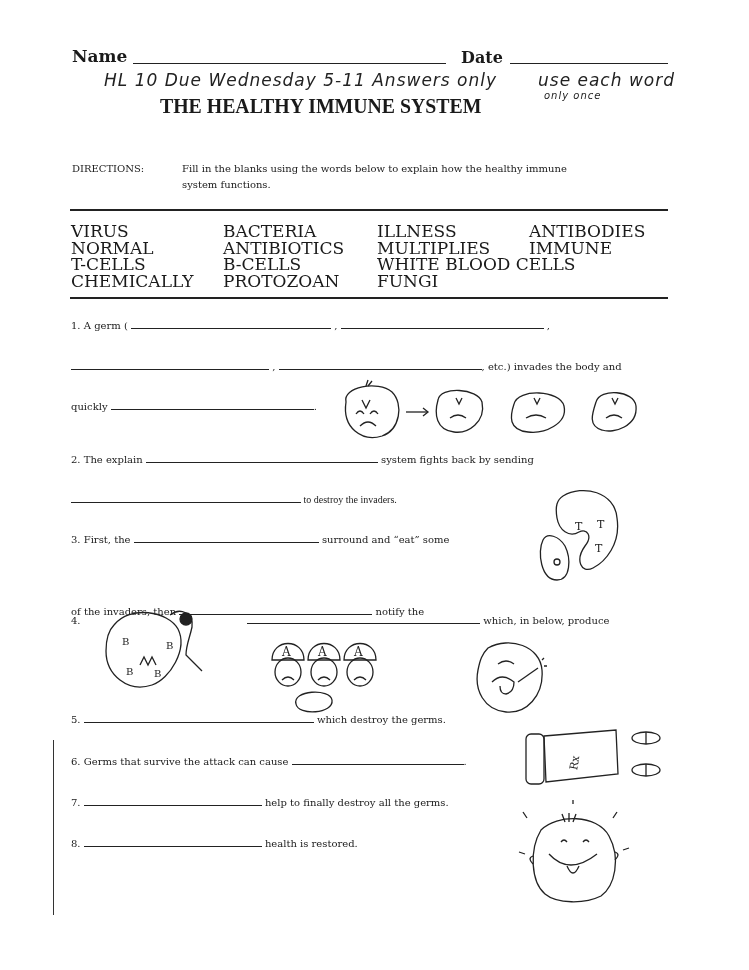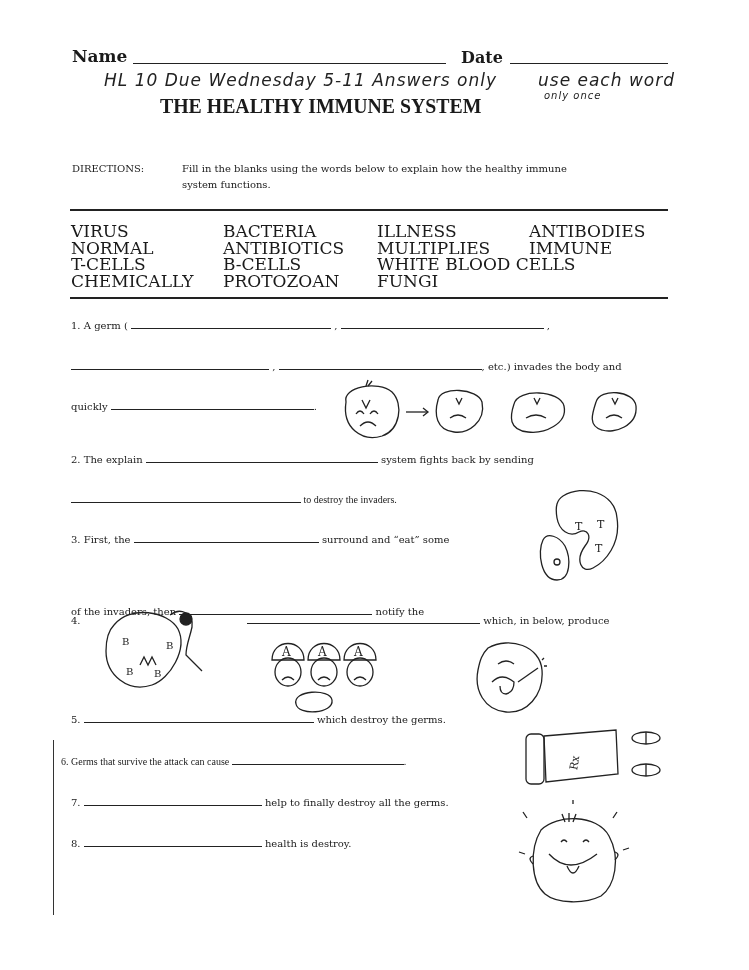--- a/index.html
+++ b/index.html
@@ -177,36 +177,36 @@
 <svg style="left:522px; top:728px;" width="150" height="60">
   <rect x="4" y="6" width="18" height="50" rx="5"></rect>
   <path d="M22 8 L94 2 L96 46 L24 54 Z"></path>
   <text x="46" y="40" font-size="11" fill="#222" stroke="none" transform="rotate(-80 52 36)">Rx</text>
   <ellipse cx="124" cy="10" rx="14" ry="6"></ellipse>
     <line x1="124" y1="4" x2="124" y2="16"></line>
   <ellipse cx="124" cy="42" rx="14" ry="6"></ellipse>
     <line x1="124" y1="36" x2="124" y2="48"></line>
 </svg>
 
-<div class="abs txt" style="left:61px; top:756px;font-family:Liberation Serif, serif;">
+<div class="abs txt" style="left:71px; top:756px;">
   <span>6.</span>
   <span>Germs that survive the attack can cause</span>
   <span class="line" style="width:172px;"></span><span>.</span>
 </div>
 
 <div class="abs txt" style="left:71px; top:797px;">
   <span>7.</span>
   <span class="line" style="width:178px;"></span>
   <span>help to finally destroy all the germs.</span>
 </div>
 
 <div class="abs txt" style="left:71px; top:838px;">
   <span>8.</span>
   <span class="line" style="width:178px;"></span>
-  <span>health is destroy.</span>
+  <span>health is restored.</span>
 </div>
 
 <svg style="left:505px; top:800px;" width="130" height="110">
   <path d="M36 30 C52 14 92 14 104 36 C116 58 110 86 96 96 C80 104 52 104 40 94 C26 82 24 50 36 30 Z"></path>
   <path d="M60 22 l-3 -8 M64 22 l0 -9 M68 22 l3 -8"></path>
   <path d="M56 42 q3 -4 6 0 M78 42 q3 -4 6 0"></path>
   <path d="M44 54 q20 22 48 0"></path>
     <path d="M62 66 q6 14 12 0"></path>
   <path d="M28 56 q-6 2 0 8 M110 52 q6 2 0 8"></path>
   <path d="M14 52 l6 2 M118 50 l6 -2 M18 12 l4 6 M112 12 l-4 6 M68 0 l0 4"></path>

